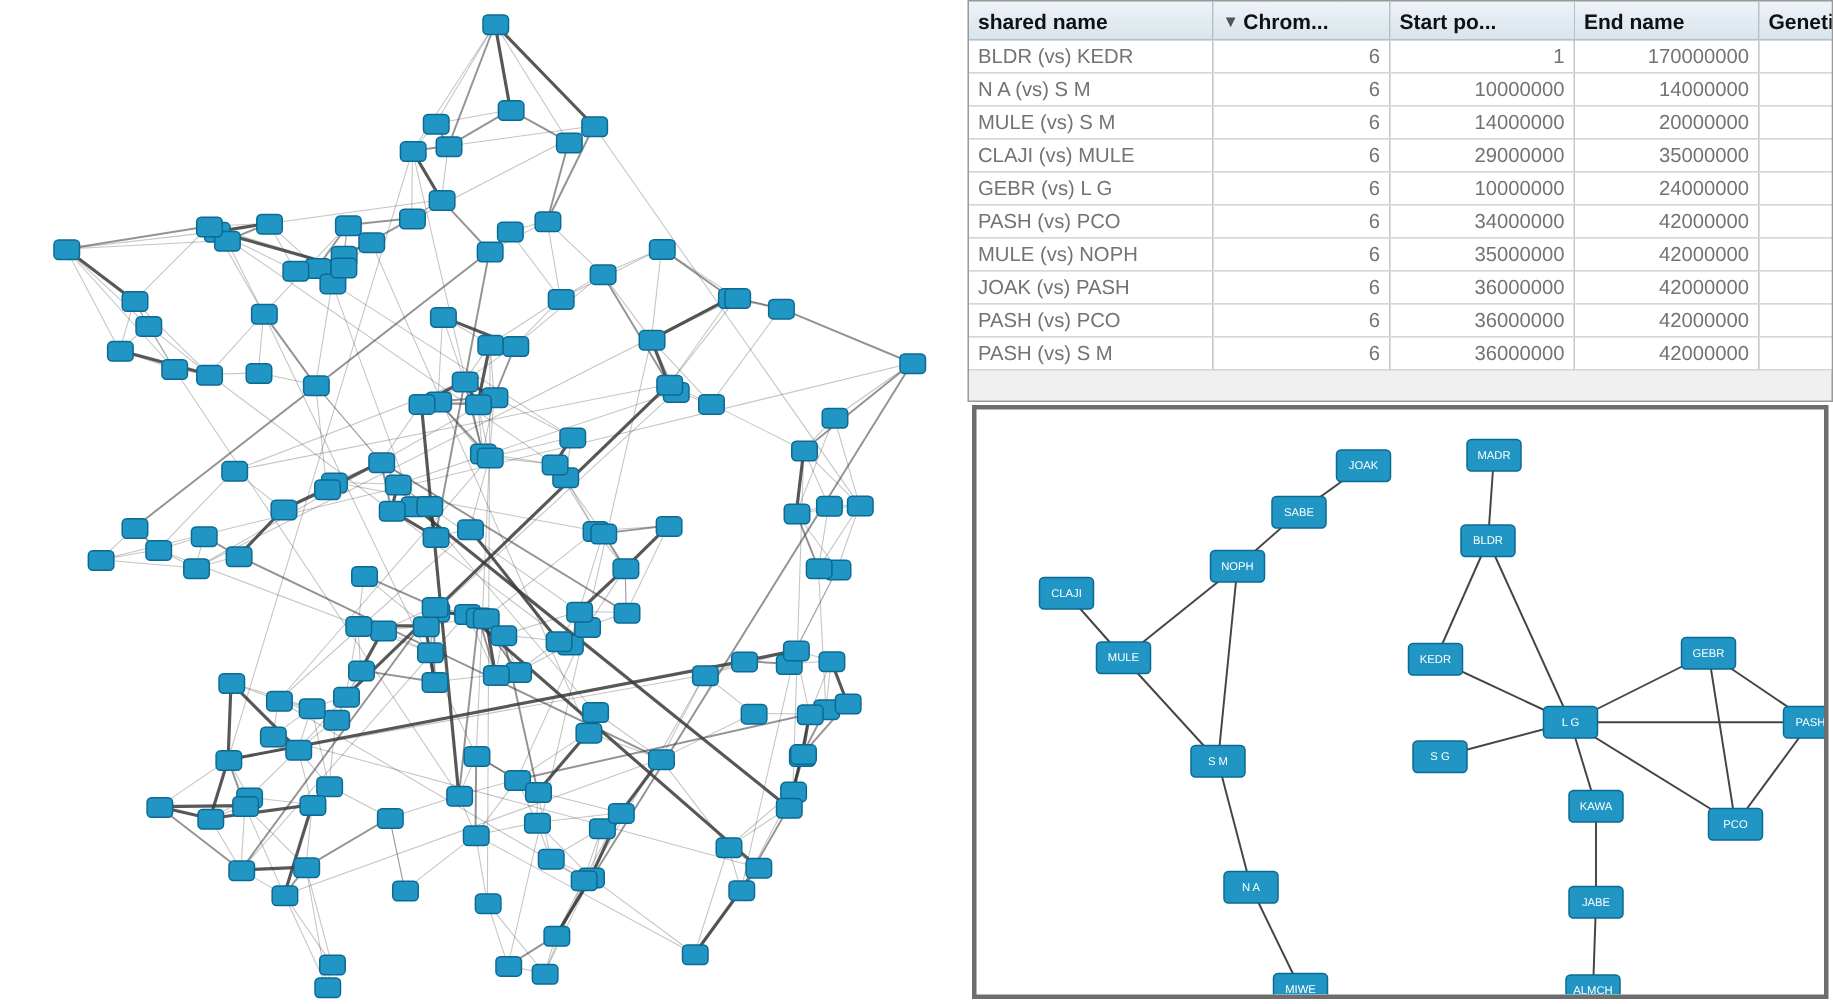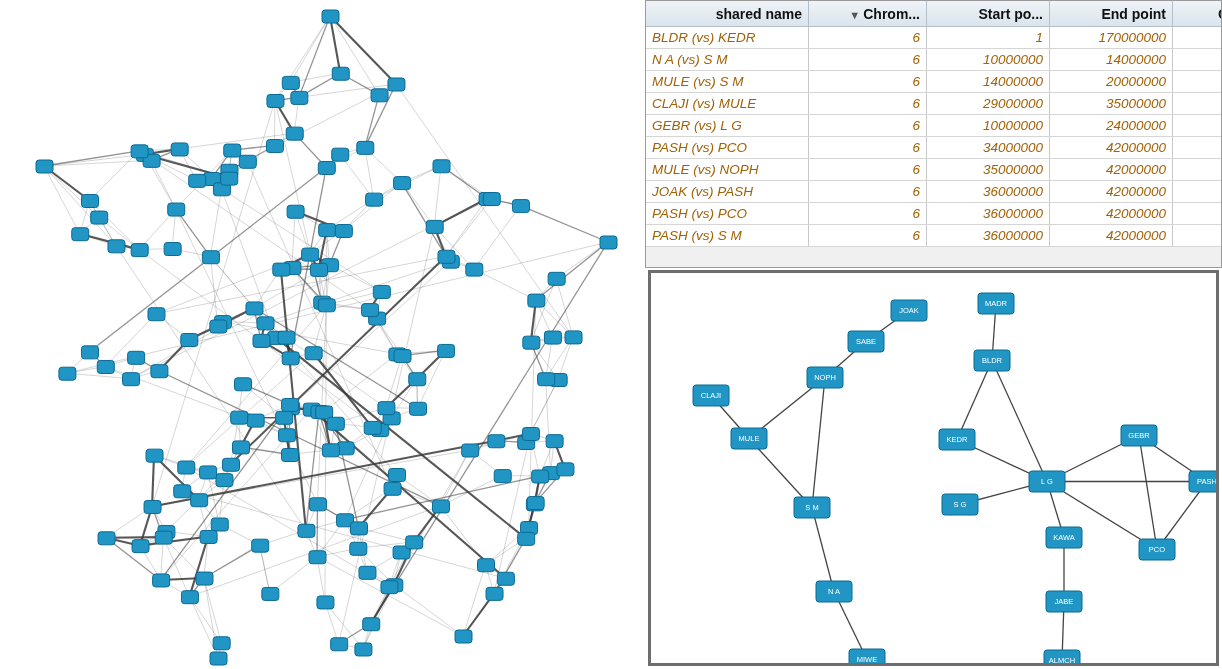--- a/index.html
+++ b/index.html
@@ -60,40 +60,39 @@
     border: 1px solid #b5bfc7;
     border-top: none;
     border-left: none;
     height: 25px;
     font-weight: bold;
     color: #111;
     font-size: 14px;
     padding: 0 6px;
     white-space: nowrap;
     overflow: hidden;
-    text-align: right;
+    text-align: left;
     position: relative;
   }
   table.data-table th.col-shared { width: 150px; }
   table.data-table th.col-chrom  { width: 105px; margin-left: 44px; }
   table.data-table th.col-start  { width: 110px; }
   table.data-table th.col-end    { width: 110px; }
   table.data-table th.col-gen    { width: 102px; }
 
   table.data-table td {
     border-right: 1px solid #c8c8c8;
     border-bottom: 1px solid #d6d6d6;
     height: 21px;
     padding: 0 6px;
     background: #ffffff;
-    color: #a16207;
+    color: #737373;
     white-space: nowrap;
     overflow: hidden;
     font-size: 13.5px;
-    font-style: italic;
   }
   td.num { text-align: right; }
   td.txt { text-align: left; }
 
   .filter-glyph {
     display: inline-block;
     margin-right: 3px;
     color: #555;
     font-size: 11px;
     vertical-align: middle;
@@ -1244,21 +1243,21 @@
           <th class="col-shared">
             <span>shared name</span>
           </th>
           <th class="col-chrom">
             <span class="filter-glyph">▼</span><span>Chrom...</span>
           </th>
           <th class="col-start">
             <span>Start po...</span>
           </th>
           <th class="col-end">
-            <span>End point</span>
+            <span>End name</span>
           </th>
           <th class="col-gen">
             <span>Genetic...</span>
           </th>
         </tr>
       </thead>
       <tbody id="table-body">
           <tr>
             <td class="txt">BLDR (vs) KEDR</td>
             <td class="num">6</td>

